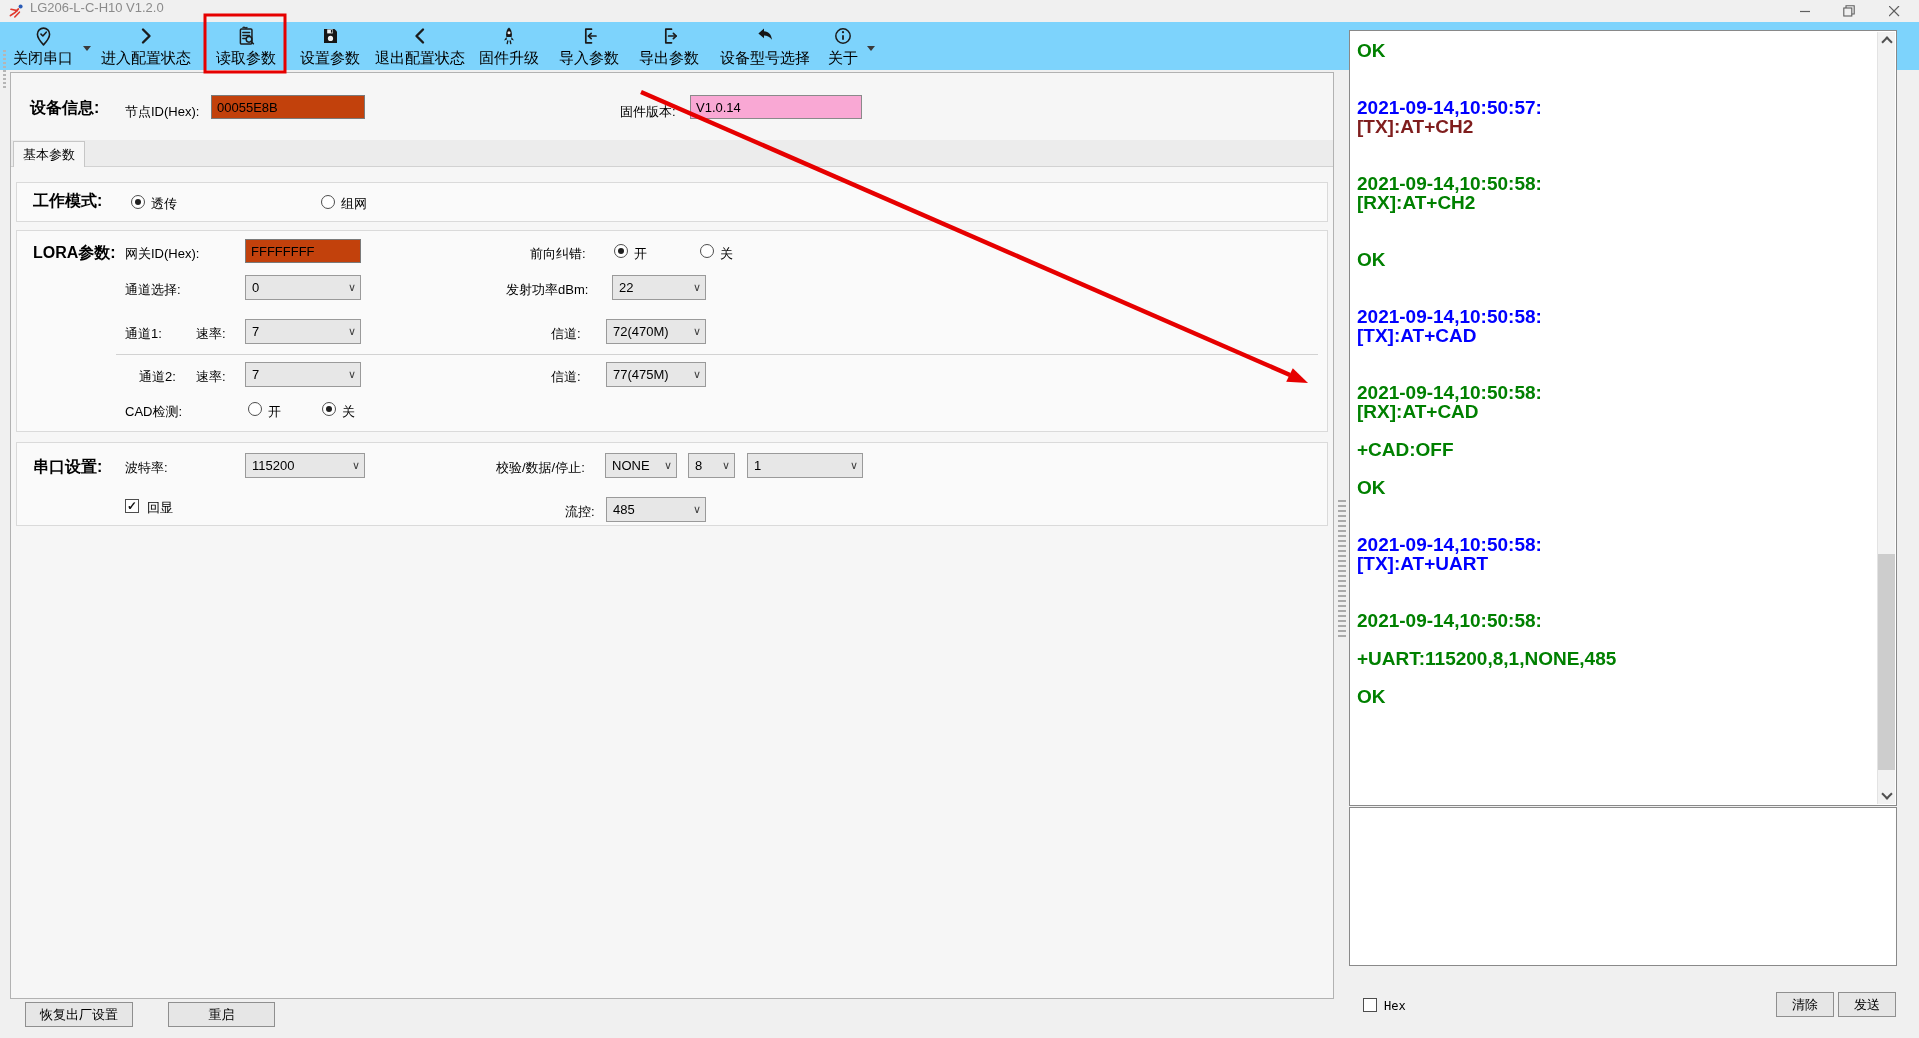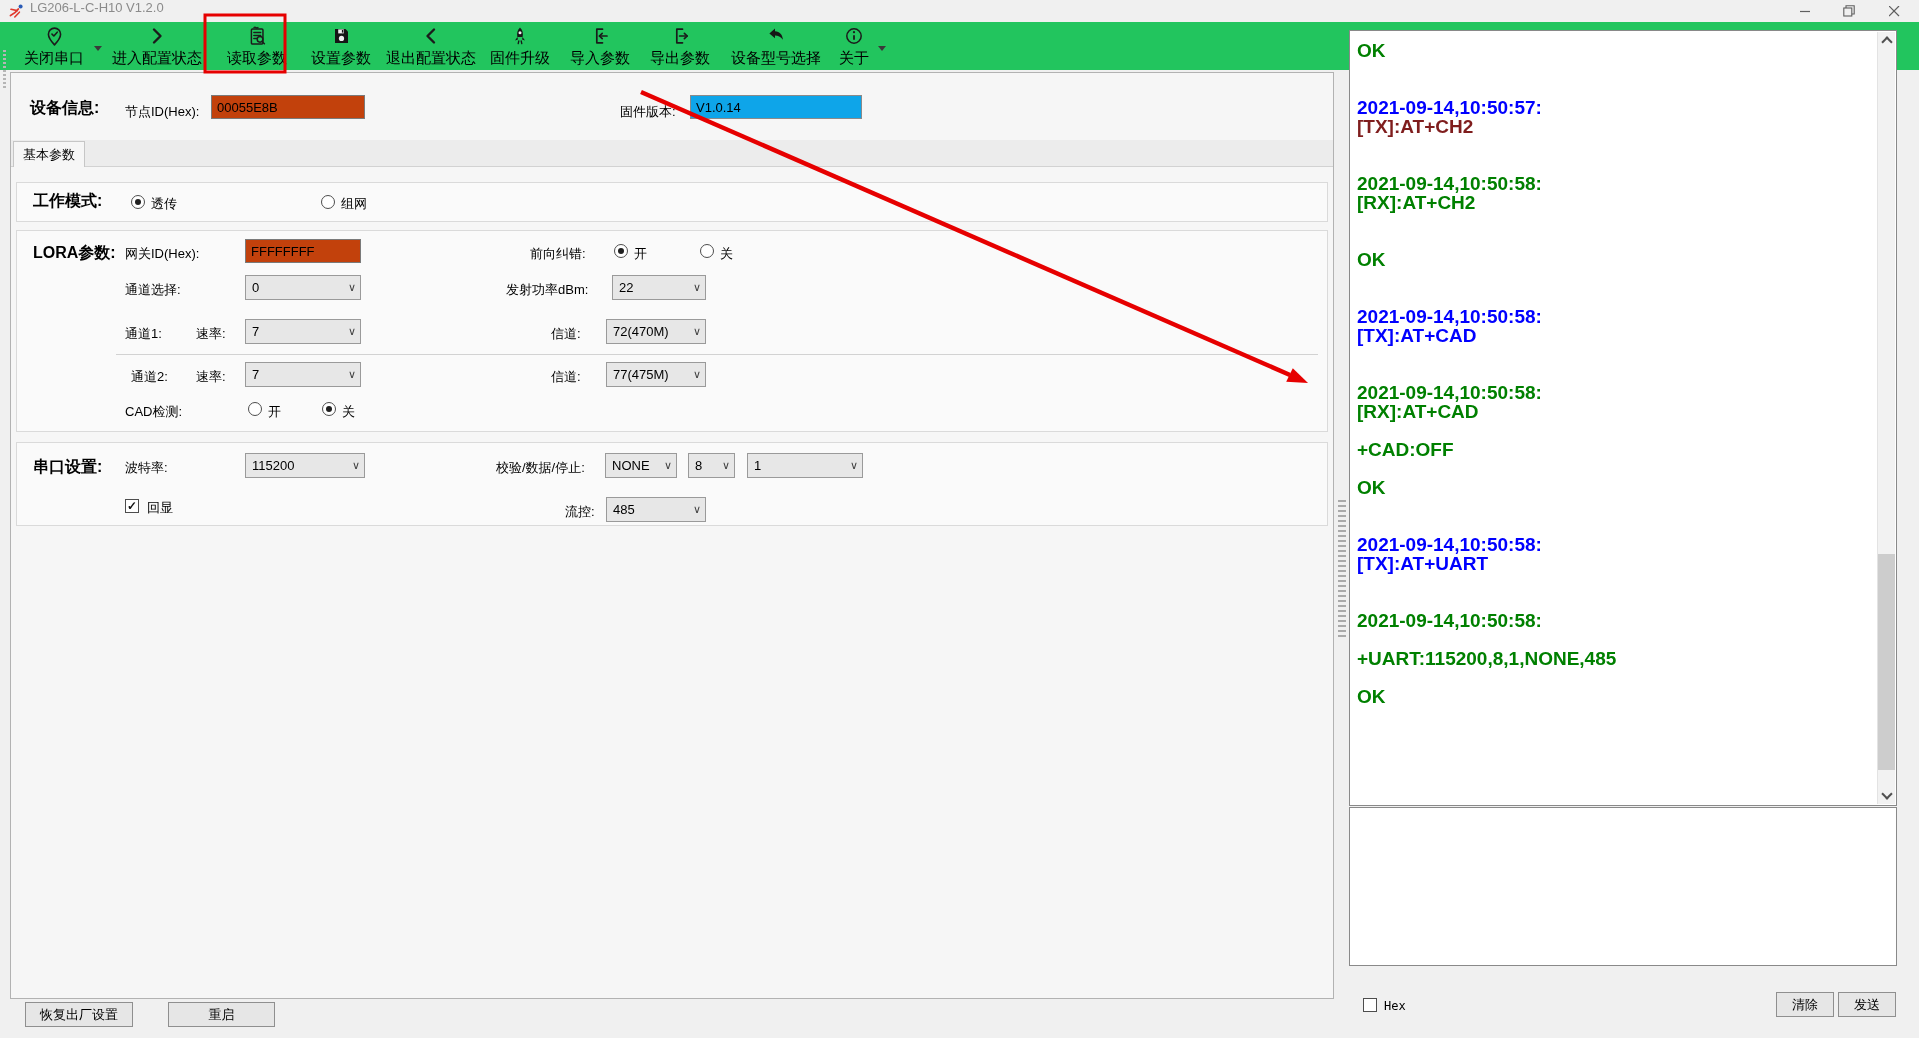--- a/index.html
+++ b/index.html
@@ -6,34 +6,34 @@
     font-family:"Liberation Sans",sans-serif;background:#f0f0f0;color:#000;}
   .abs{position:absolute;}
   #root{position:relative;width:1919px;height:1038px;background:#f0f0f0;}
 
   
   #titlebar{left:0;top:0;width:1919px;height:22px;background:#f0f0f0;}
   #title-text{left:30px;top:0;font-size:13px;color:#8b8b8b;}
   .winbtn{top:0;width:30px;height:22px;display:flex;align-items:center;justify-content:center;}
 
   
-  #toolbar{left:0;top:22px;width:1919px;height:48px;background:#22c55e;display:flex;align-items:flex-start;padding-left:16px;box-sizing:border-box;}
+  #toolbar{left:0;top:22px;width:1919px;height:48px;background:#7dd3fc;display:flex;align-items:flex-start;padding-left:5px;box-sizing:border-box;}
   .grip{position:absolute;left:3px;top:28px;width:3px;height:38px;
     background:repeating-linear-gradient(to bottom,#b5b5b5 0 2px,transparent 2px 4px);}
   .titem{display:flex;flex-direction:column;align-items:center;justify-content:flex-start;height:46px;margin-top:2px;cursor:default;}
   .titem .ticon{height:24px;display:flex;align-items:center;justify-content:center;}
   .titem .tlabel{font-size:15px;line-height:20px;white-space:nowrap;}
   .tcaret{width:0;height:0;border-left:4px solid transparent;border-right:4px solid transparent;border-top:5px solid #3a3a3a;margin:24px 6px 0 2px;}
 
   
   #main-panel{left:10px;top:72px;width:1324px;height:927px;background:#f6f6f6;border:1px solid #b2b2b2;box-sizing:border-box;}
   .sect-label{font-size:16px;font-weight:bold;}
   .flabel{font-size:13px;white-space:nowrap;}
   .tbox{height:24px;border:1px solid #7a7a7a;background:#c2410c;font-family:"Liberation Sans",sans-serif;font-size:13px;padding:0 5px;box-sizing:border-box;}
-  .tbox.disabled{background:#0ea5e9;border-color:#8a8a8a;}
+  .tbox.disabled{background:#f9a8d4;border-color:#8a8a8a;}
   #tabstrip{left:11px;top:140px;width:1322px;height:27px;background:#ececec;border-bottom:1px solid #d2d2d2;box-sizing:border-box;}
   #tab-basic{left:13px;top:141px;width:72px;height:26px;background:#f6f6f6;border:1px solid #c6c6c6;border-bottom:none;box-sizing:border-box;
     display:flex;align-items:center;justify-content:center;font-size:13px;}
   .group{background:#fafafa;border:1px solid #dadada;box-sizing:border-box;}
   .combo{border:1px solid #9a9a9a;background:#e7e7e7;box-sizing:border-box;height:25px;display:flex;align-items:center;font-size:13px;}
   .combo .cval{padding-left:6px;flex:1;white-space:nowrap;overflow:hidden;}
   .combo .ccaret{width:16px;color:#3f3f3f;font-size:11px;text-align:center;}
   .radio{width:14px;height:14px;border:1px solid #4d4d4d;border-radius:50%;background:#fff;box-sizing:border-box;display:inline-block;position:absolute;}
   .radio.sel::after{content:"";position:absolute;left:3px;top:3px;right:3px;bottom:3px;background:#1f1f1f;border-radius:50%;}
   .checkbox{width:14px;height:14px;border:1px solid #4d4d4d;background:#fff;box-sizing:border-box;position:absolute;font-size:12px;line-height:12px;text-align:center;color:#111;font-weight:bold;}
@@ -256,21 +256,21 @@
       <span class="ccaret">∨</span>
   </div>
   <span class="abs flabel" style="left:551px;top:325px;">信道:</span>
   <div class="abs combo" style="left:606px;top:319px;width:100px;">
     <span class="cval">72(470M)</span>
       <span class="ccaret">∨</span>
   </div>
 
   <div class="abs sep" style="left:116px;top:354px;width:1202px;"></div>
 
-  <span class="abs flabel" style="left:131px;top:368px;text-align:right;">通道2:</span>
+  <span class="abs flabel" style="left:139px;top:368px;text-align:right;">通道2:</span>
   <span class="abs flabel" style="left:196px;top:368px;">速率:</span>
   <div class="abs combo" style="left:245px;top:362px;width:116px;">
     <span class="cval">7</span>
       <span class="ccaret">∨</span>
   </div>
   <span class="abs flabel" style="left:551px;top:368px;">信道:</span>
   <div class="abs combo" style="left:606px;top:362px;width:100px;">
     <span class="cval">77(475M)</span>
       <span class="ccaret">∨</span>
   </div>

